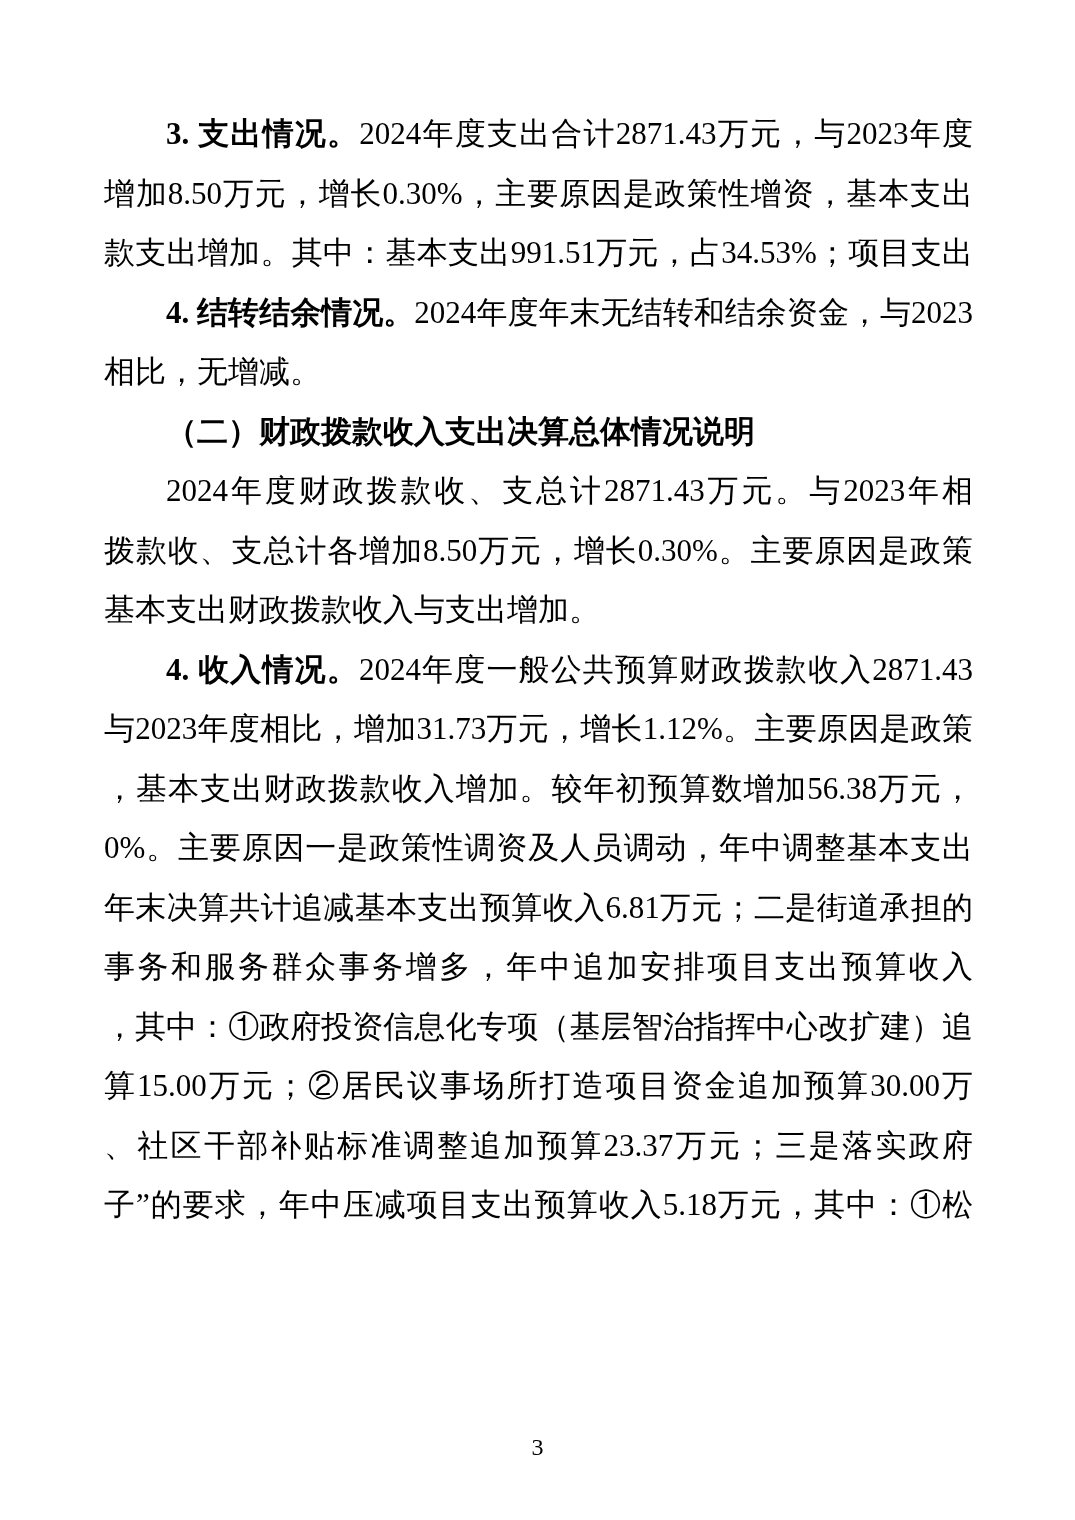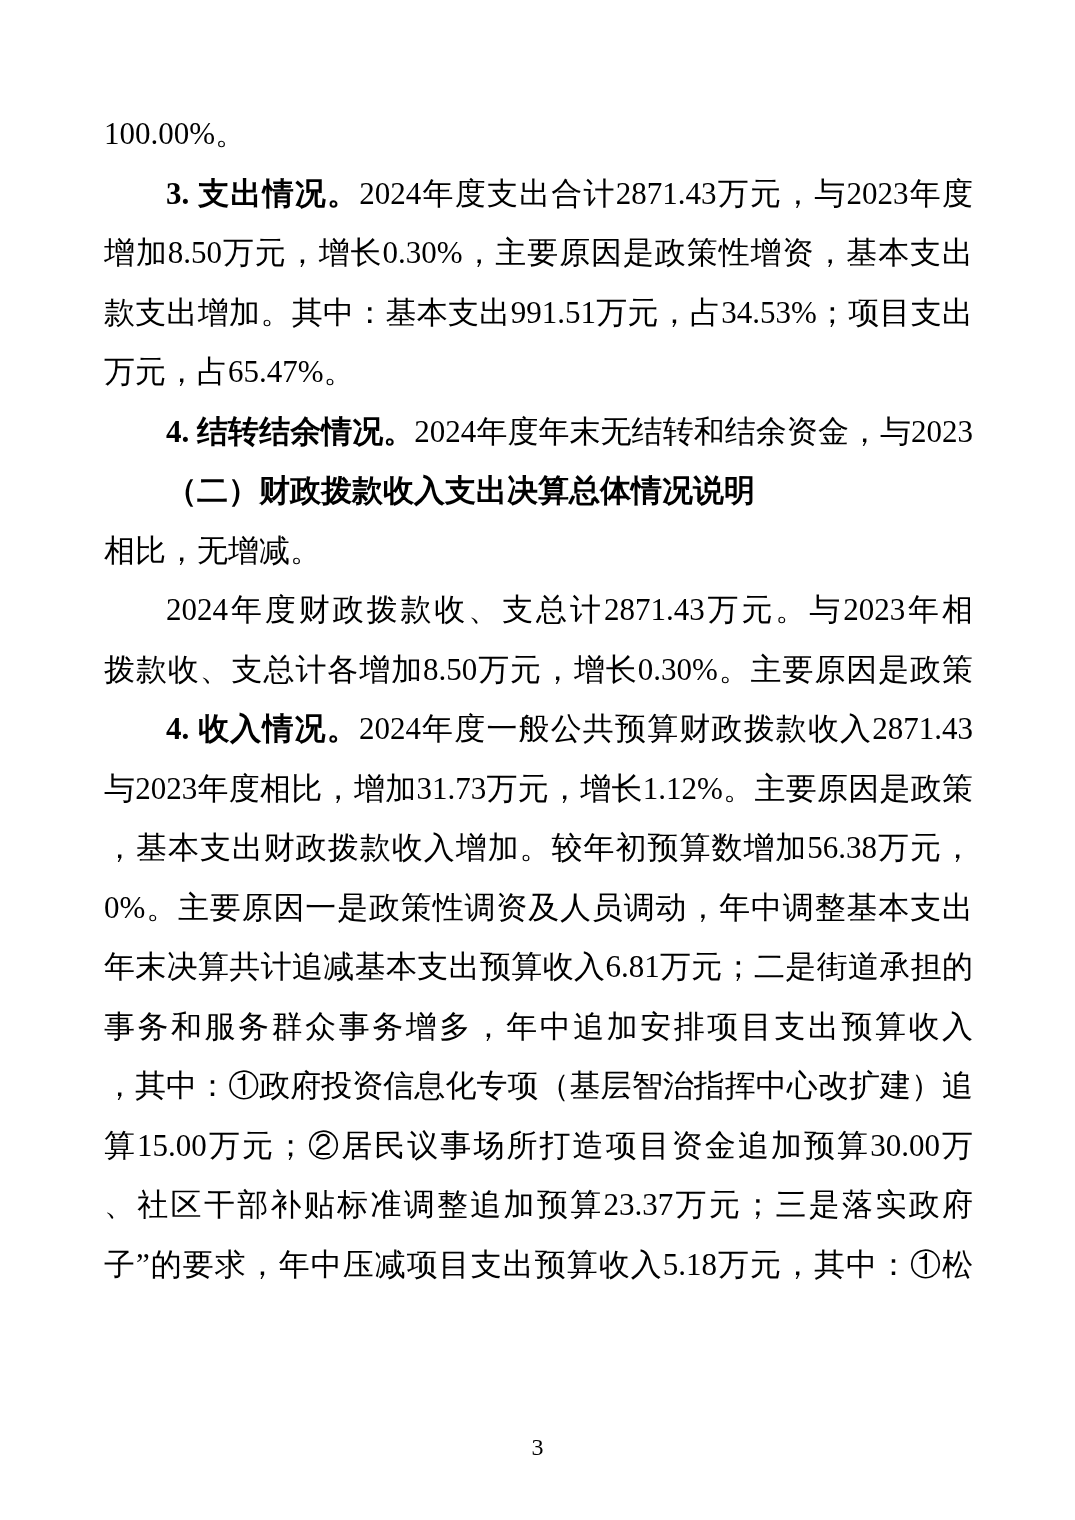--- a/index.html
+++ b/index.html
@@ -49,30 +49,29 @@
     font-size: 24px;
     line-height: 32px;
     color: #000000;
   }
 </style>
 </head>
 <body>
 
 <div class="page">
   <div class="content" id="content">
-      <div class="line"><span class="seg">100.00%。</span></div>
       <div class="line justify indent"><span class="seg bold">3. 支出情况。</span><span class="seg">2024年度支出合计2871.43万元，与2023年度相比，</span></div>
       <div class="line justify"><span class="seg">增加8.50万元，增长0.30%，主要原因是政策性增资，基本支出财政拨</span></div>
       <div class="line justify"><span class="seg">款支出增加。其中：基本支出991.51万元，占34.53%；项目支出1879.92</span></div>
-      <div class="line"><span class="seg">万元，占65.47%。</span></div>
       <div class="line justify indent"><span class="seg bold">4. 结转结余情况。</span><span class="seg">2024年度年末无结转和结余资金，与2023年度</span></div>
+      <div class="line"><span class="seg">相比，无增减。</span></div>
       <div class="line indent"><span class="seg bold">（二）财政拨款收入支出决算总体情况说明</span></div>
-      <div class="line"><span class="seg">相比，无增减。</span></div>
       <div class="line justify indent"><span class="seg">2024年度财政拨款收、支总计2871.43万元。与2023年相比，财政</span></div>
       <div class="line justify"><span class="seg">拨款收、支总计各增加8.50万元，增长0.30%。主要原因是政策性增资，</span></div>
+      <div class="line"><span class="seg">基本支出财政拨款收入与支出增加。</span></div>
       <div class="line justify indent"><span class="seg bold">4. 收入情况。</span><span class="seg">2024年度一般公共预算财政拨款收入2871.43万元，</span></div>
       <div class="line justify"><span class="seg">与2023年度相比，增加31.73万元，增长1.12%。主要原因是政策性增资</span></div>
       <div class="line justify"><span class="seg">，基本支出财政拨款收入增加。较年初预算数增加56.38万元，增长2.0</span></div>
       <div class="line justify"><span class="seg">0%。主要原因一是政策性调资及人员调动，年中调整基本支出预算后</span></div>
       <div class="line justify"><span class="seg">年末决算共计追减基本支出预算收入6.81万元；二是街道承担的行政</span></div>
       <div class="line justify"><span class="seg">事务和服务群众事务增多，年中追加安排项目支出预算收入68.37万元</span></div>
       <div class="line justify"><span class="seg">，其中：①政府投资信息化专项（基层智治指挥中心改扩建）追加预</span></div>
       <div class="line justify"><span class="seg">算15.00万元；②居民议事场所打造项目资金追加预算30.00万元；③村</span></div>
       <div class="line justify"><span class="seg">、社区干部补贴标准调整追加预算23.37万元；三是落实政府过“紧日</span></div>
       <div class="line justify"><span class="seg">子”的要求，年中压减项目支出预算收入5.18万元，其中：①松青大道</span></div>

